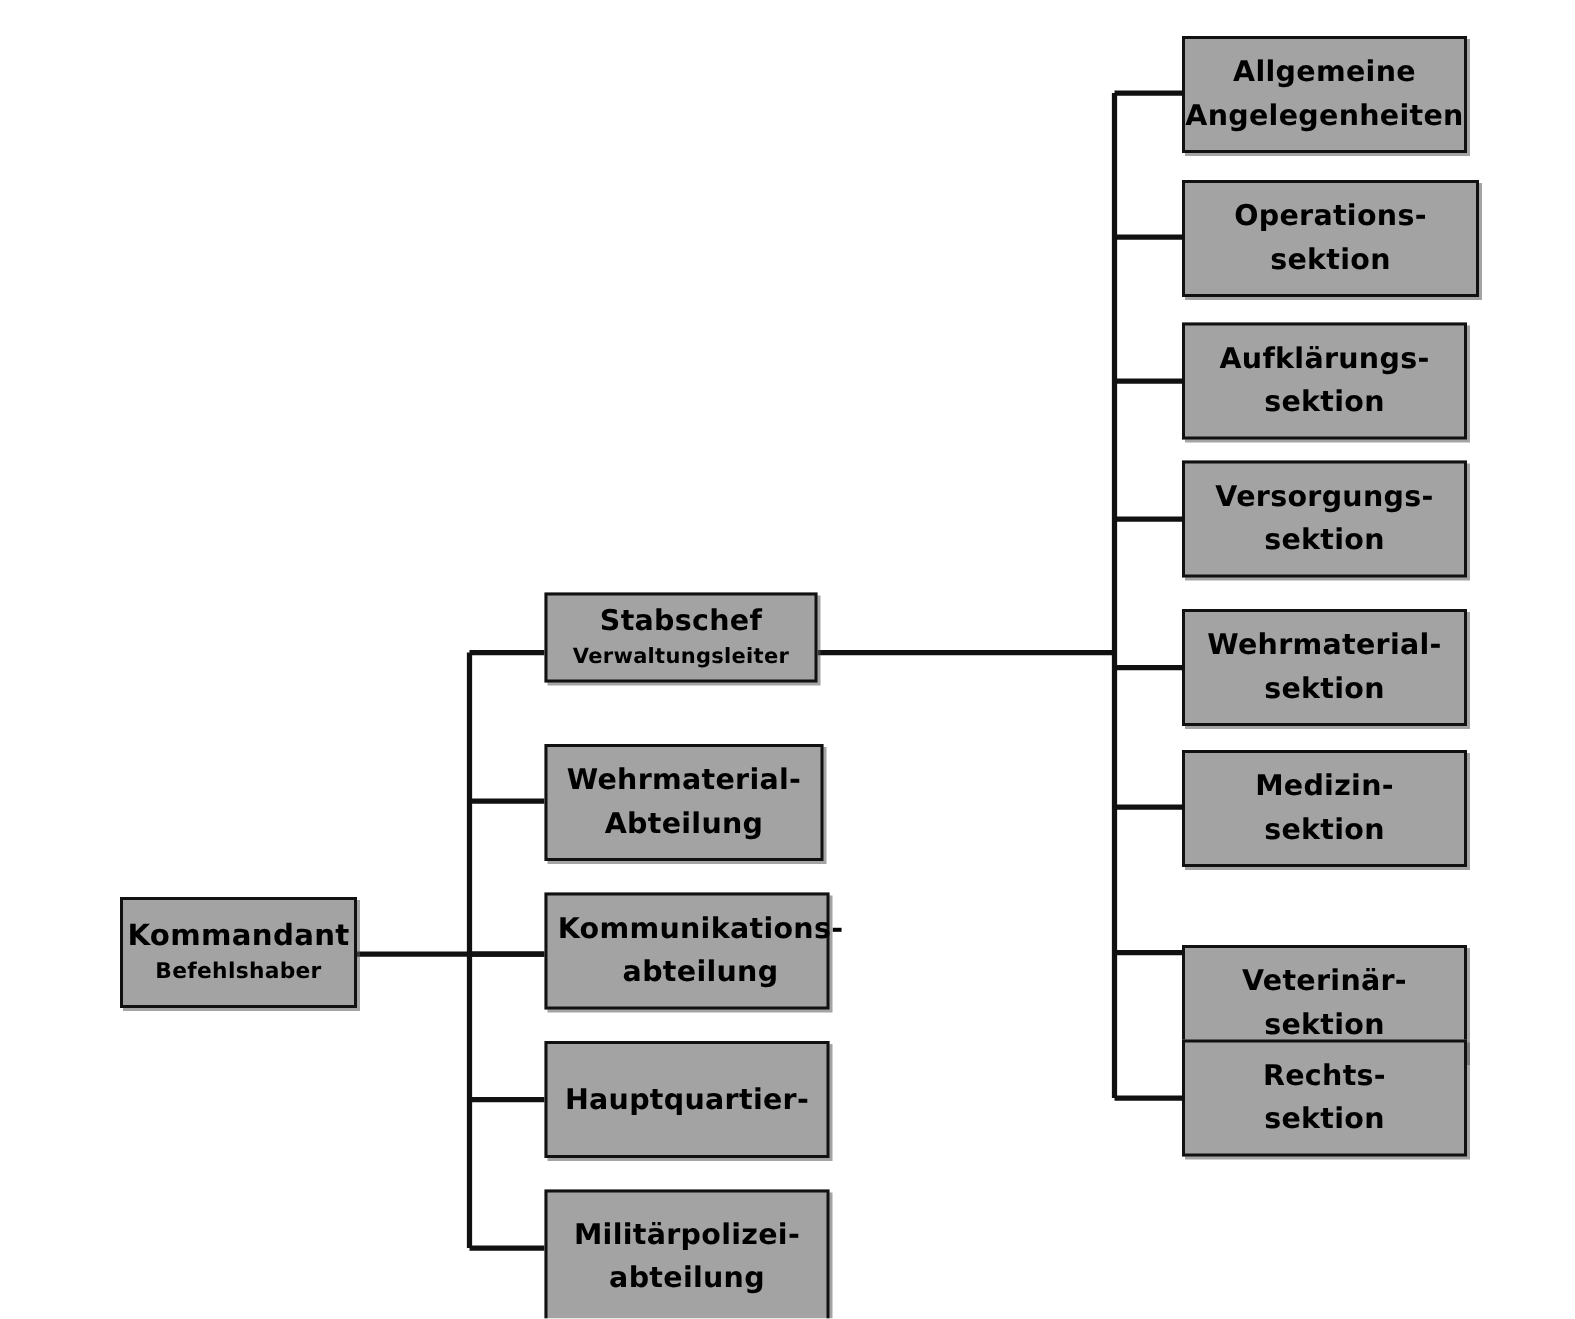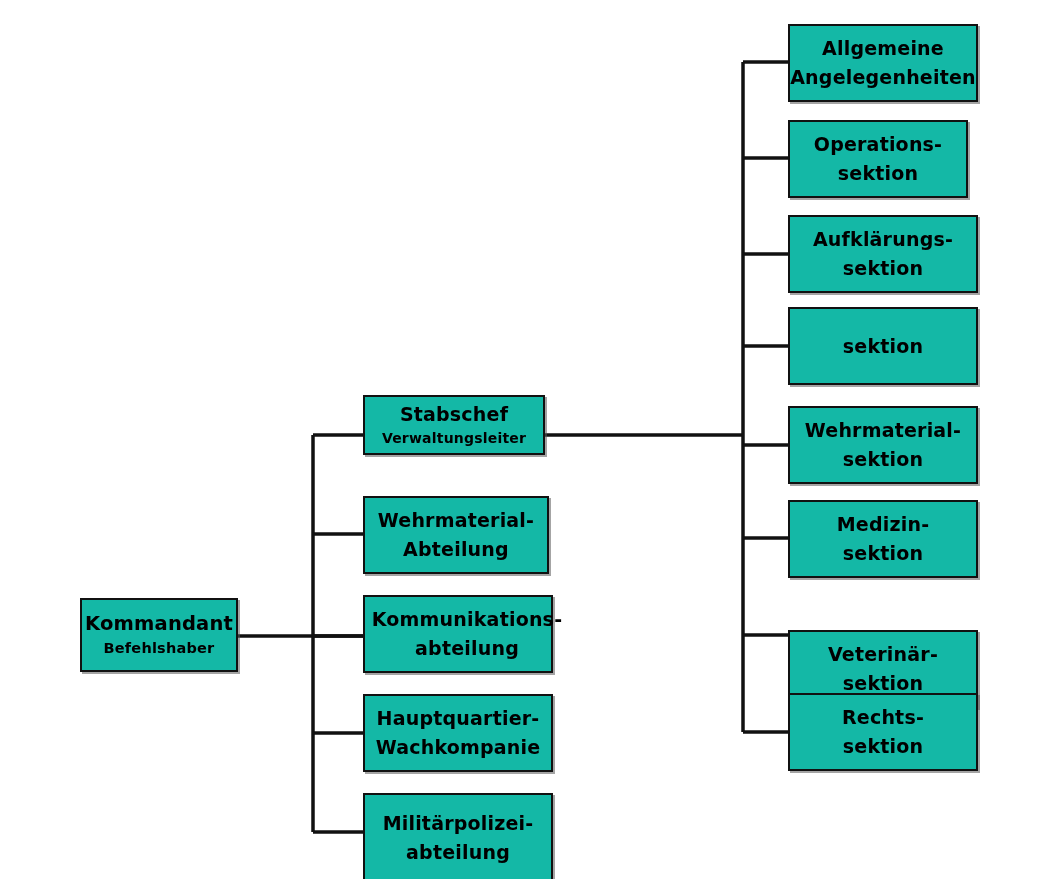--- a/index.html
+++ b/index.html
@@ -20,21 +20,21 @@
   #org-svg {
     position: absolute;
     left: 0;
     top: 0;
     width: 1050px;
     height: 879px;
   }
   .node-box {
     position: absolute;
     box-sizing: border-box;
-    background: #14b8a6;
+    background: #a3a3a3;
     border: 2px solid #111111;
     box-shadow: 2px 2px 0px rgba(90,90,90,0.55);
     display: flex;
     flex-direction: column;
     align-items: center;
     justify-content: center;
     text-align: center;
     padding: 2px 4px;
   }
   .node-title {
@@ -100,42 +100,42 @@
       <div class="node-box size-md two-line" style="left: 363px; top: 496px; width: 186px; height: 78px;">
         <span class="node-title">Wehrmaterial-</span>
         <span class="node-title">Abteilung</span>
       </div>
       <div class="node-box size-md two-line" style="left: 363px; top: 595px; width: 190px; height: 78px; padding-left: 22px;">
         <span class="node-title">Kommunikations-</span>
         <span class="node-title">abteilung</span>
       </div>
       <div class="node-box size-md two-line" style="left: 363px; top: 694px; width: 190px; height: 78px;">
         <span class="node-title">Hauptquartier-</span>
-        <span class="node-title">Wachkompanie</span>
       </div>
       <div class="node-box size-md two-line" style="left: 363px; top: 793px; width: 190px; height: 90px;">
         <span class="node-title">Militärpolizei-</span>
         <span class="node-title">abteilung</span>
       </div>
     </div>
 
   <div id="sections-layer">
       <div class="node-box size-md two-line" style="left: 788px; top: 24px; width: 190px; height: 78px;">
         <span class="node-title">Allgemeine</span>
         <span class="node-title">Angelegenheiten</span>
       </div>
-      <div class="node-box size-md two-line" style="left: 788px; top: 120px; width: 180px; height: 78px;">
+      <div class="node-box size-md two-line" style="left: 788px; top: 120px; width: 198px; height: 78px;">
         <span class="node-title">Operations-</span>
         <span class="node-title">sektion</span>
       </div>
       <div class="node-box size-md two-line" style="left: 788px; top: 215px; width: 190px; height: 78px;">
         <span class="node-title">Aufklärungs-</span>
         <span class="node-title">sektion</span>
       </div>
       <div class="node-box size-md two-line" style="left: 788px; top: 307px; width: 190px; height: 78px;">
+        <span class="node-title">Versorgungs-</span>
         <span class="node-title">sektion</span>
       </div>
       <div class="node-box size-md two-line" style="left: 788px; top: 406px; width: 190px; height: 78px;">
         <span class="node-title">Wehrmaterial-</span>
         <span class="node-title">sektion</span>
       </div>
       <div class="node-box size-md two-line" style="left: 788px; top: 500px; width: 190px; height: 78px;">
         <span class="node-title">Medizin-</span>
         <span class="node-title">sektion</span>
       </div>

